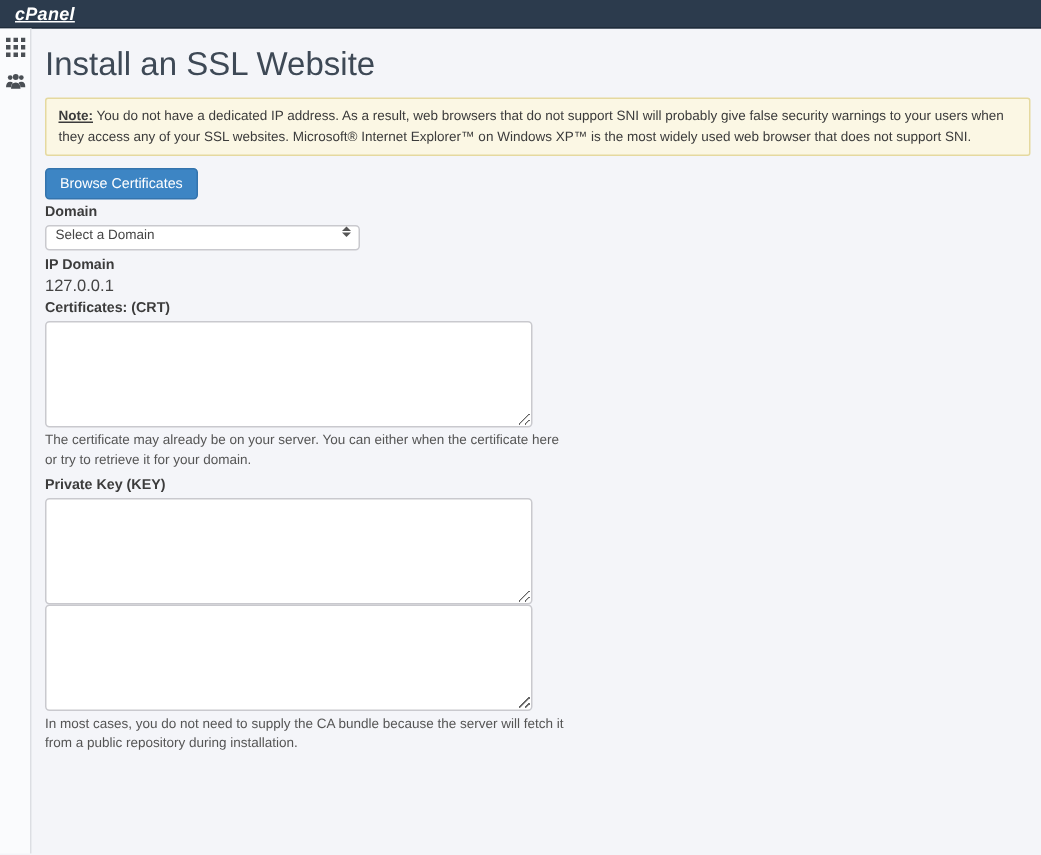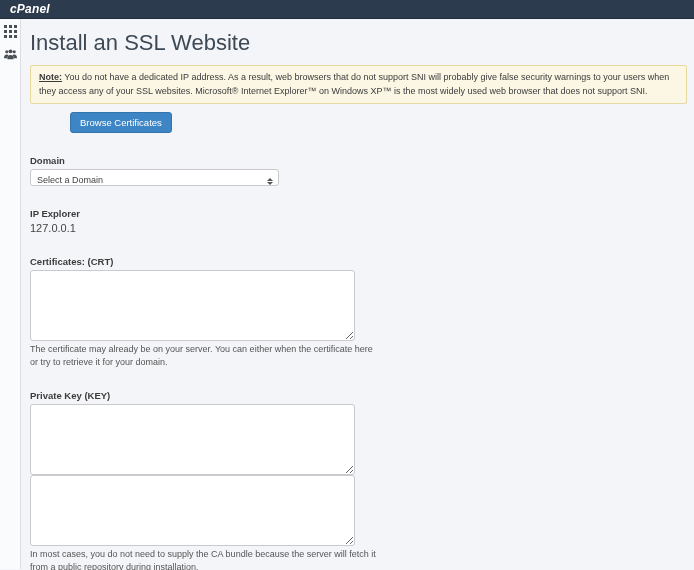--- a/index.html
+++ b/index.html
@@ -17,20 +17,21 @@
     display: flex;
     align-items: center;
     padding-left: 10px;
   }
   .logo {
     color: #ffffff;
     font-size: 12px;
     font-weight: bold;
     font-style: italic;
     letter-spacing: 0.2px;
+    text-decoration: underline;
   }
   
   .frame { display: flex; height: 550px; }
   .sidebar {
     width: 21px;
     background: #fafbfd;
     border-right: 1px solid #dcdee3;
     padding-top: 6px;
     display: flex;
     flex-direction: column;
@@ -65,39 +66,38 @@
   .btn-blue {
     display: inline-block;
     background: #3d85c4;
     border: 1px solid #3474ad;
     color: #ffffff;
     font-size: 9.5px;
     padding: 4px 9px;
     border-radius: 3px;
     cursor: pointer;
     font-family: inherit;
-    margin-left: 40px;
   }
   
   .field-label {
     font-size: 9.5px;
     font-weight: 700;
     color: #3c3c3c;
-    margin-top: 22px;
+    margin-top: 3px;
     margin-bottom: 3px;
   }
   .field-value { font-size: 11px; color: #444; margin-bottom: 2px; }
   .select {
-    width: 249px;
+    width: 210px;
     height: 17px;
     background: #ffffff;
     border: 1px solid #c9c9ce;
     border-radius: 3px;
     display: flex;
-    align-items: flex-end;
+    align-items: flex-start;
     justify-content: space-between;
     padding: 0 5px 0 6px;
     font-size: 9px;
     color: #444;
     cursor: pointer;
     margin-bottom: 4px;
   }
   .stepper { display: flex; flex-direction: column; gap: 1px; }
   .stepper i { display: block; width: 0; height: 0; border-left: 3px solid transparent; border-right: 3px solid transparent; }
   .stepper .up { border-bottom: 3px solid #555; }
@@ -168,21 +168,21 @@
 
     <div class="field-label">Domain</div>
     <div class="select">
       <span>Select a Domain</span>
       <span class="stepper">
           <i class="up"></i>
           <i class="down"></i>
         </span>
     </div>
 
-    <div class="field-label">IP Explorer</div>
+    <div class="field-label">IP Domain</div>
     <div class="field-value">127.0.0.1</div>
 
     <div class="field-label">Certificates: (CRT)</div>
     <textarea class="box" style=""></textarea>
     <div class="help">The certificate may already be on your server. You can either when the certificate here or try to retrieve it for your domain.</div>
 
     <div class="field-label">Private Key (KEY)</div>
     <textarea class="box" style=""></textarea>
 
     <textarea class="box" style=""></textarea>

